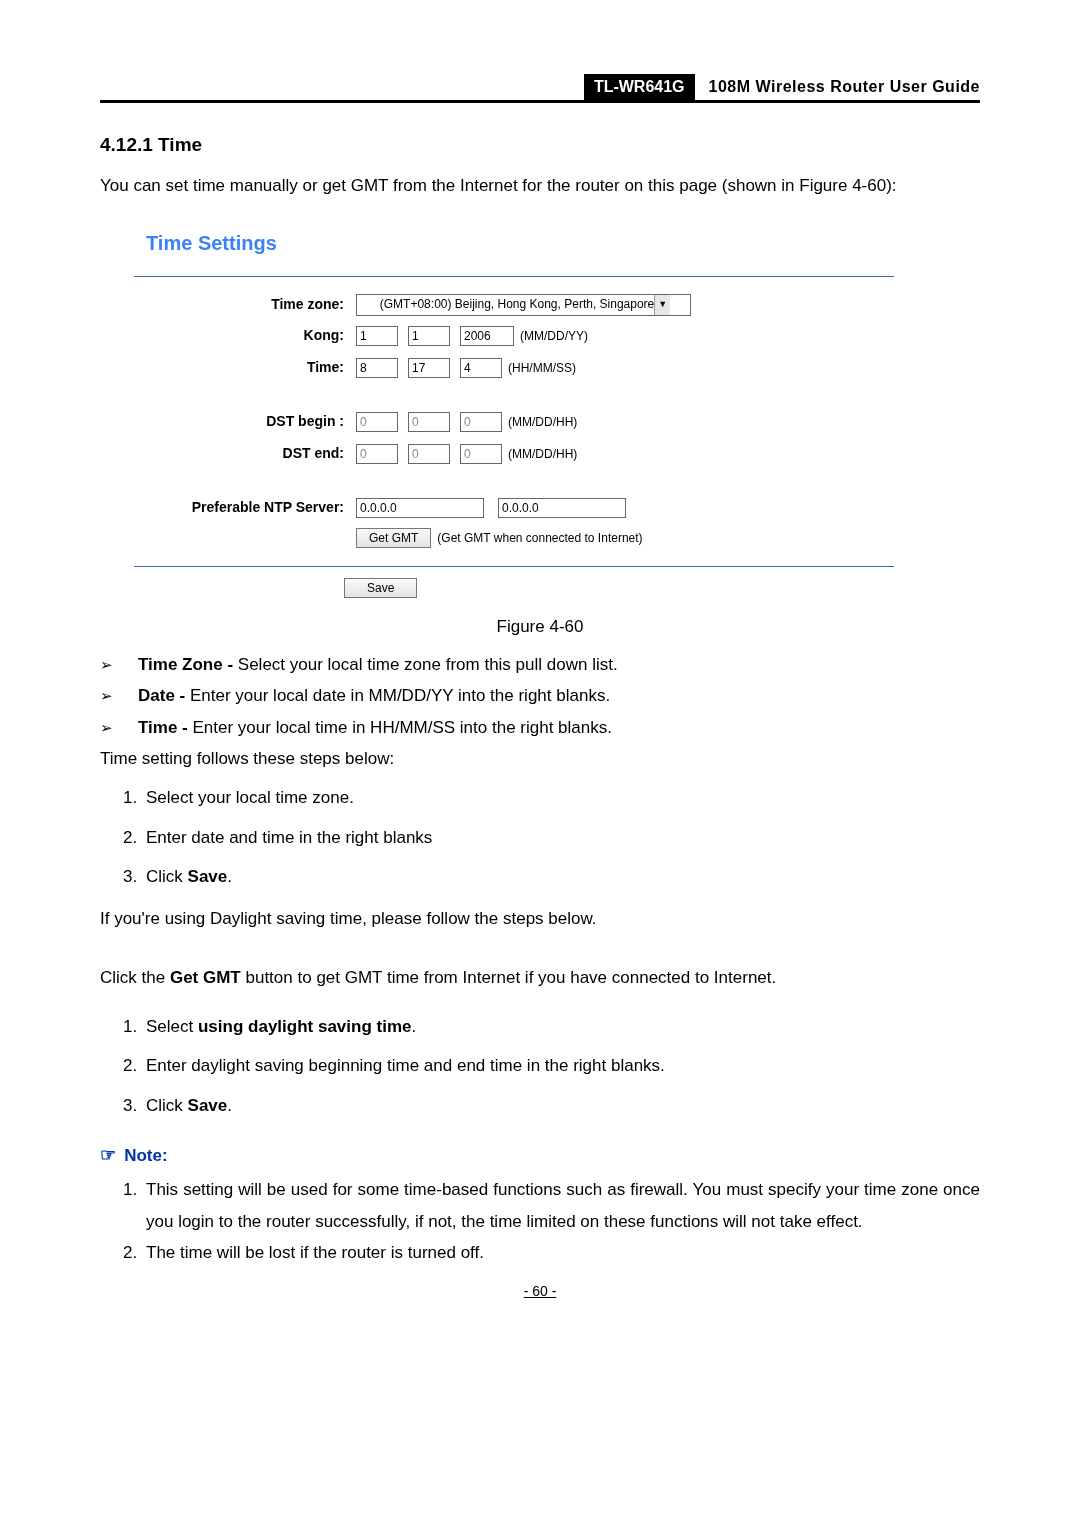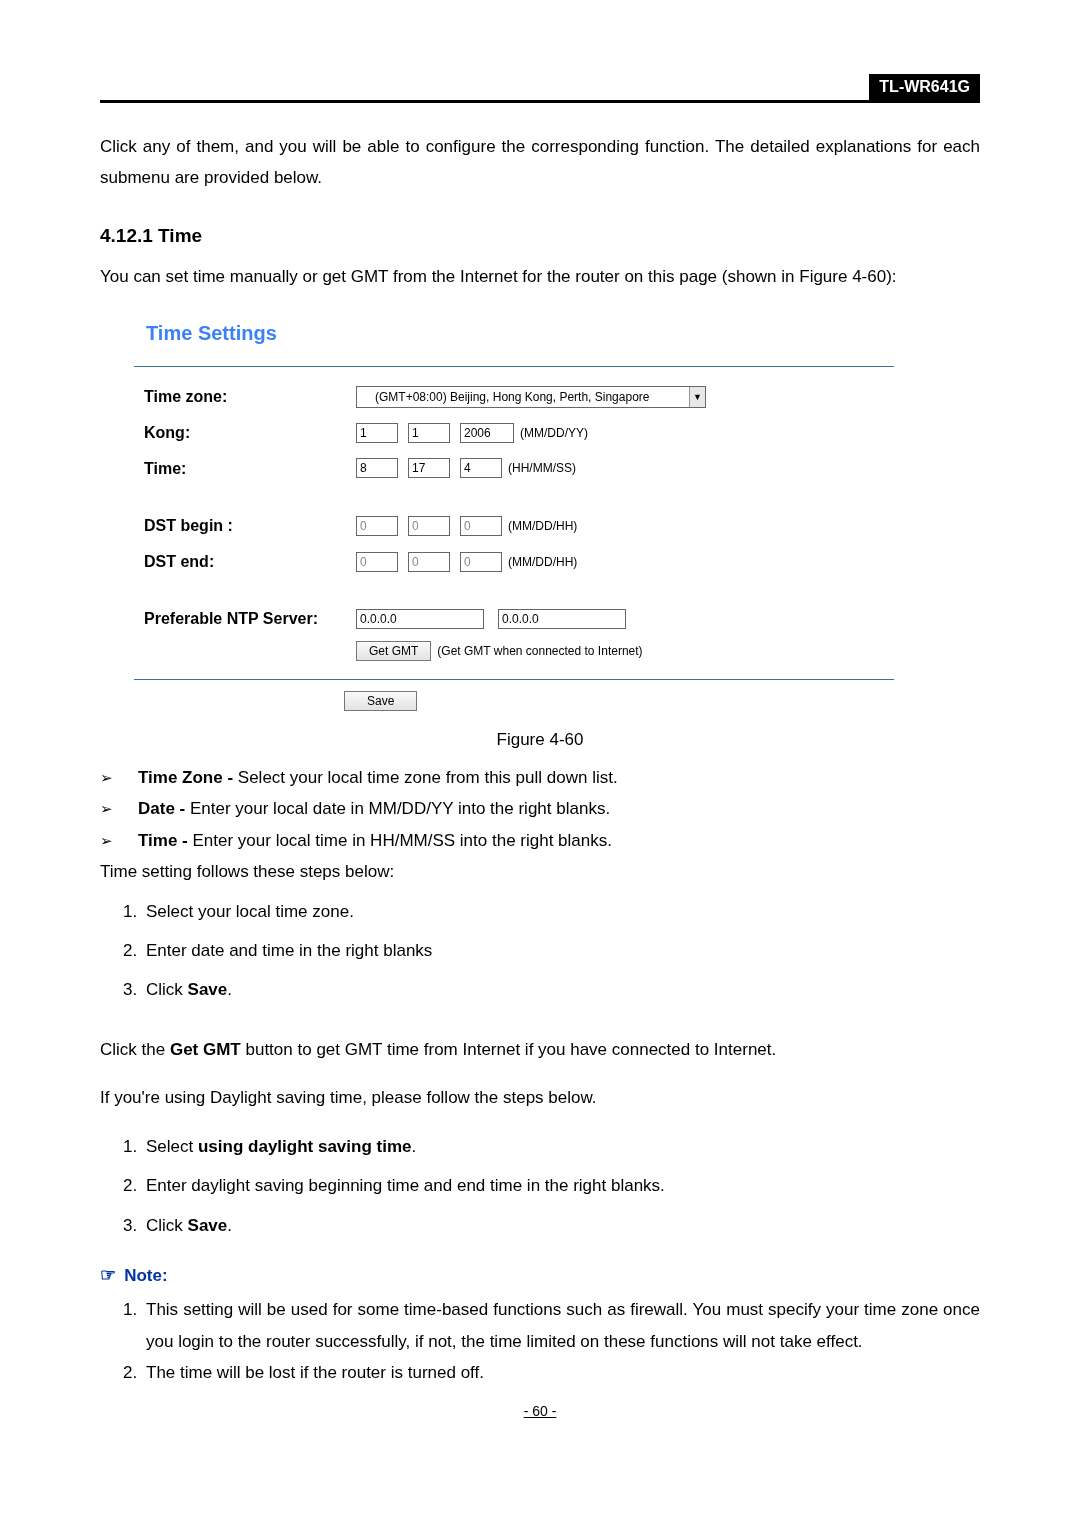--- a/index.html
+++ b/index.html
@@ -42,31 +42,31 @@
     font-size: 12px;
     color: #000;
   }
   .shot-title { font-size: 20px; font-weight: bold; color: #3b82f6; padding: 6px 8px 14px 12px; }
   .panel {
     border-top: 1px solid #3a6ea5;
     border-bottom: 1px solid #3a6ea5;
     padding: 12px 10px 14px 10px;
   }
   .row { display: flex; align-items: center; padding: 3px 0; }
-  .row .lbl { width: 200px; text-align: left; font-weight: bold; padding-right: 12px; font-size: 16px; }
+  .row .lbl { width: 200px; text-align: right; font-weight: bold; padding-right: 12px; font-size: 14px; }
   .gap { height: 22px; }
   .txt {
     border: 1px solid #666; background: #fff; height: 18px;
     padding: 0 3px; font-size: 12px; box-sizing: content-box;
   }
   .txt.dis { background: #fff; color: #888; }
   .sel {
     border: 1px solid #666; background: #fff; height: 20px;
-    font-size: 12px; width: 330px; padding-left: 18px;
-    display: inline-flex; align-items: center; justify-content: space-between;
+    font-size: 12px; width: 330px; padding-left: 3px;
+    display: inline-flex; align-items: center; justify-content: center;
   }
   .sel .tri { font-size: 9px; padding: 0 3px; border-left: 1px solid #999; height: 100%; display:flex; align-items:center; background:#e8e8e8;}
   .w40  { width: 34px; }
   .w55  { width: 46px; }
   .w130 { width: 120px; }
   .hint { margin-left: 6px; font-size: 12px; }
   .btn {
     border: 1px solid #777; background: linear-gradient(#fafafa,#e3e3e3);
     font-size: 12px; padding: 2px 12px; cursor: default;
   }
@@ -93,24 +93,24 @@
 
   .footer-pn { text-align: center; font-size: 14px; margin-top: 10px; text-decoration: underline; }
 </style>
 </head>
 <body>
 
 <div class="page">
 
   <div class="hdr-bar">
     <div class="hdr-model">TL-WR641G</div>
+    <div class="hdr-title">108M Wireless Router User Guide</div>
   </div>
   <div class="hdr-line"></div>
 
-  <p class="body-text">Click any of them, and you will be able to configure the corresponding function. The detailed explanations for each submenu are provided below.</p>
 
   <h3 class="section">4.12.1 Time</h3>
 
   <p class="body-text" style="margin-top:6px;">You can set time manually or get GMT from the Internet for the router on this page (shown in Figure 4-60):</p>
 
   <div class="shot">
     <div class="shot-title">Time Settings</div>
 
     <div class="panel">
 
@@ -200,25 +200,25 @@
       </li>
   </ul>
 
   <div>Time setting follows these steps below:</div>
   <ol class="num">
     <li>Select your local time zone.</li>
     <li>Enter date and time in the right blanks</li>
     <li><span>Click </span><b>Save</b><span>.</span></li>
   </ol>
 
+  <p class="body-text" style="margin-top:10px;">If you're using Daylight saving time, please follow the steps below.</p>
+
   <p class="body-text">
     <span>Click the </span><b>Get GMT</b><span> button to get GMT time from Internet if you have connected to Internet.</span>
   </p>
-
-  <p class="body-text" style="margin-top:10px;">If you're using Daylight saving time, please follow the steps below.</p>
 
   <ol class="num">
     <li><span>Select </span><b>using daylight saving time</b><span>.</span></li>
     <li>Enter daylight saving beginning time and end time in the right blanks.</li>
     <li><span>Click </span><b>Save</b><span>.</span></li>
   </ol>
 
   <div class="note-head">
     <span class="hand">☞</span>
     <span>Note:</span>

